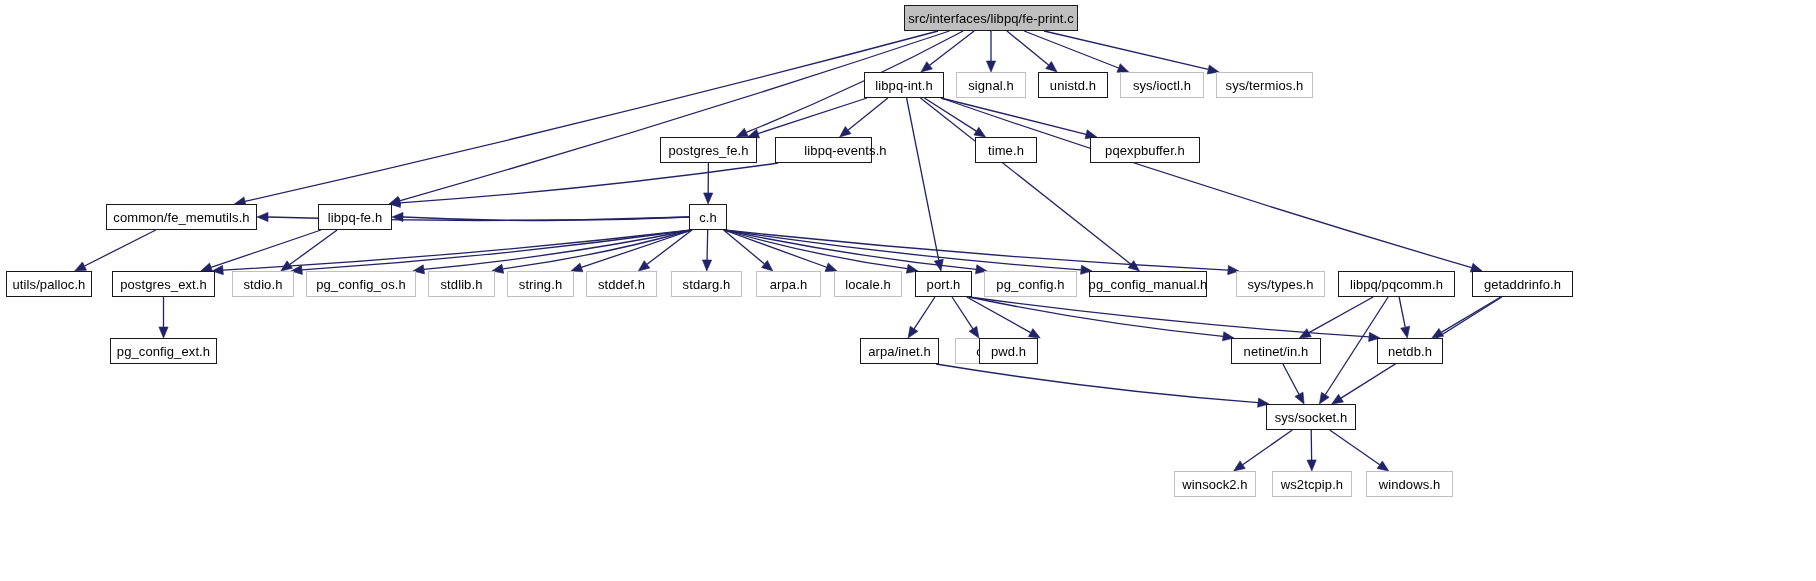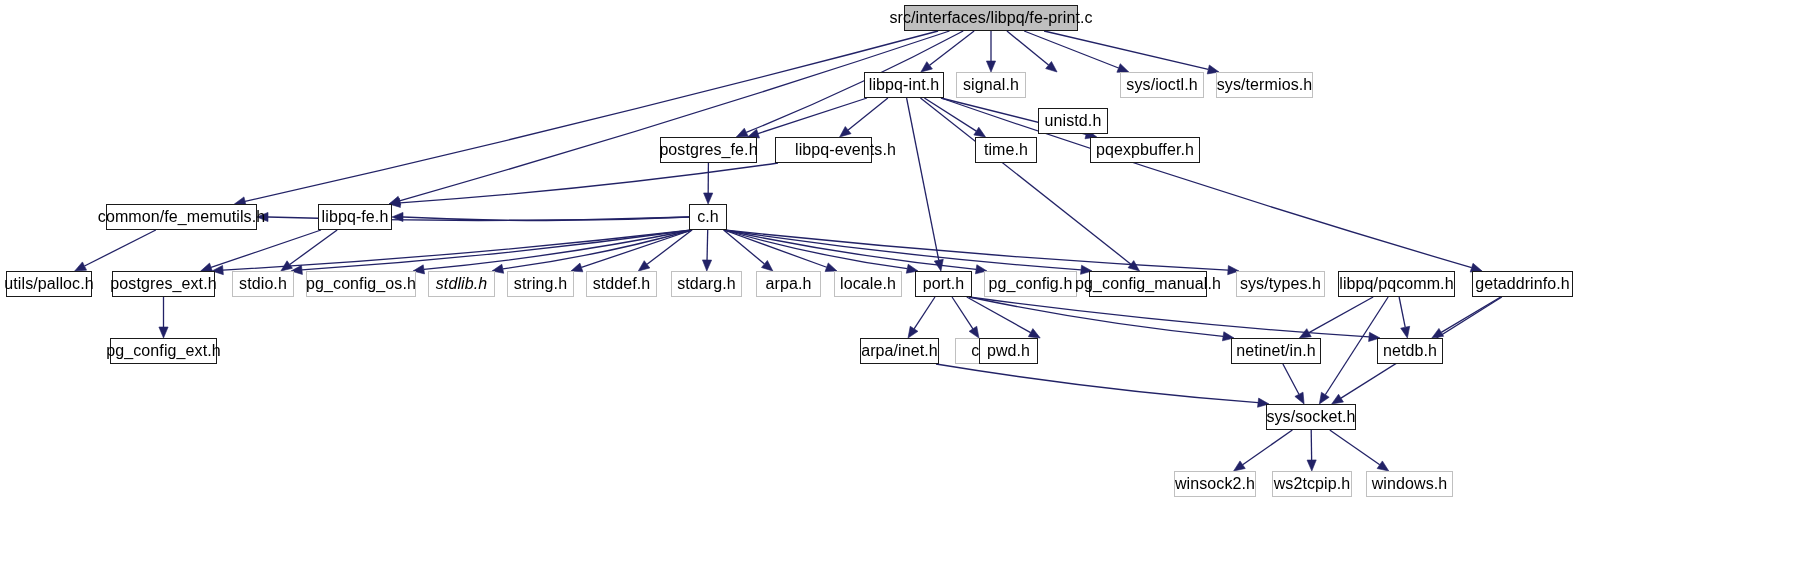--- a/index.html
+++ b/index.html
@@ -25,21 +25,21 @@
     width: 1816px;
     height: 581px;
   }
   .node {
     position: absolute;
     box-sizing: border-box;
     display: flex;
     align-items: center;
     justify-content: center;
     white-space: nowrap;
-    font-size: 16px;
+    font-size: 13px;
     line-height: 1;
     color: #000000;
     background: #ffffff;
     border: 1px solid #c0c0c0;
     height: 26px;
     letter-spacing: 0.1px;
   }
   .node.strong {
     border: 1.6px solid #1a1a1a;
   }
@@ -264,21 +264,21 @@
   <div id="nodes-layer">
       <div class="node root" style="left: 904px; top: 5px; width: 174px;">
         <span class="node-label">src/interfaces/libpq/fe-print.c</span>
       </div>
       <div class="node strong" style="left: 864px; top: 72px; width: 80px;">
         <span class="node-label">libpq-int.h</span>
       </div>
       <div class="node weak" style="left: 956px; top: 72px; width: 70px;">
         <span class="node-label">signal.h</span>
       </div>
-      <div class="node strong" style="left: 1038px; top: 72px; width: 70px; margin-top: 36px;">
+      <div class="node strong" style="left: 1038px; top: 72px; width: 70px;">
         <span class="node-label">unistd.h</span>
       </div>
       <div class="node weak" style="left: 1120px; top: 72px; width: 84px;">
         <span class="node-label">sys/ioctl.h</span>
       </div>
       <div class="node weak" style="left: 1216px; top: 72px; width: 97px;">
         <span class="node-label">sys/termios.h</span>
       </div>
       <div class="node strong" style="left: 660px; top: 137px; width: 97px;">
         <span class="node-label">postgres_fe.h</span>
@@ -306,21 +306,21 @@
       </div>
       <div class="node strong" style="left: 112px; top: 271px; width: 103px;">
         <span class="node-label">postgres_ext.h</span>
       </div>
       <div class="node weak" style="left: 232px; top: 271px; width: 62px;">
         <span class="node-label">stdio.h</span>
       </div>
       <div class="node weak" style="left: 306px; top: 271px; width: 110px;">
         <span class="node-label">pg_config_os.h</span>
       </div>
-      <div class="node weak" style="left: 428px; top: 271px; width: 67px; font-style: italic;">
+      <div class="node weak" style="left: 428px; top: 271px; width: 67px;">
         <span class="node-label">stdlib.h</span>
       </div>
       <div class="node weak" style="left: 507px; top: 271px; width: 67px;">
         <span class="node-label">string.h</span>
       </div>
       <div class="node weak" style="left: 586px; top: 271px; width: 71px;">
         <span class="node-label">stddef.h</span>
       </div>
       <div class="node weak" style="left: 671px; top: 271px; width: 71px;">
         <span class="node-label">stdarg.h</span>

